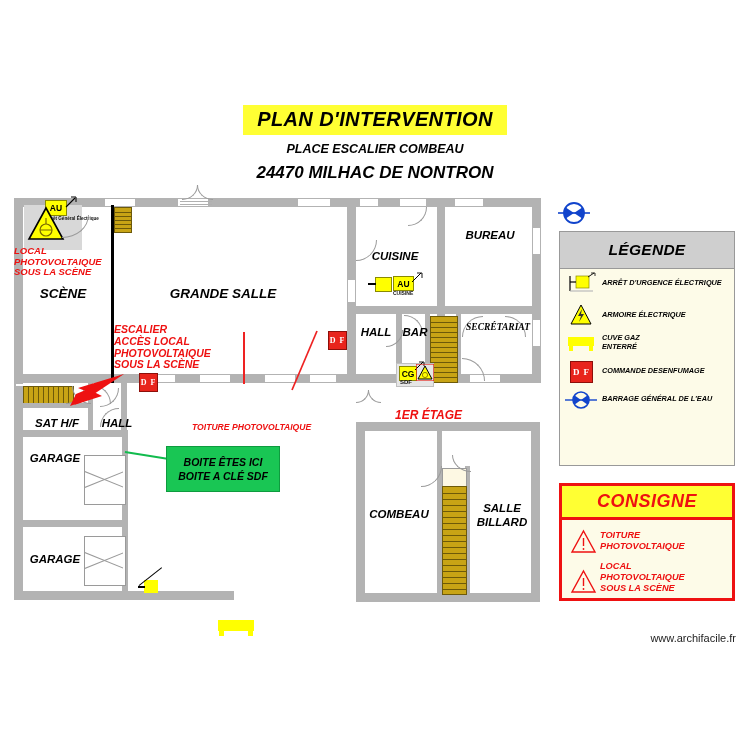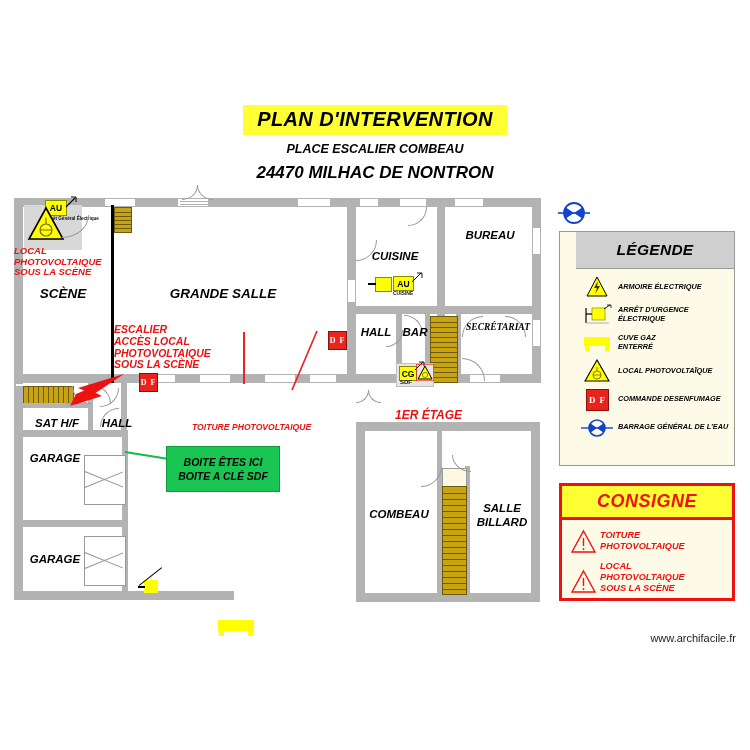--- a/index.html
+++ b/index.html
@@ -113,21 +113,20 @@
   #you-are-here div{
     color:#000;font-weight:bold;font-style:italic;font-size:10.5px;line-height:1.35;
   }
   #yah-leader{position:absolute;background:#11bb4d;height:1.5px;}
 
   
   #legend{
     position:absolute;left:559px;top:231px;width:176px;height:235px;
     border:1px solid #999;background:#fdfbe8;
     box-sizing:border-box;
-    padding-left:16px;
   }
   #legend-header{
     height:36px;background:#cfcfcf;border-bottom:1px solid #999;
     display:flex;align-items:center;justify-content:center;
   }
   #legend-header span{
     font-weight:bold;font-style:italic;font-size:15.5px;color:#000;letter-spacing:.3px;
   }
   .leg-row{
     position:relative;height:28px;display:flex;align-items:center;
@@ -426,68 +425,57 @@
 <div id="you-are-here">
   <div>BOITE ÊTES ICI</div>
   <div>BOITE A CLÉ SDF</div>
 </div>
 
 <div id="legend">
   <div id="legend-header">
     <span>LÉGENDE</span>
   </div>
 
-  <div class="leg-row" style="margin-top:4px;">
-    <div class="leg-icon">
-      <svg style="position:absolute;left:10px;top:3px;" width="22" height="22" viewBox="0 0 22 22">
-        <polygon points="11,1 21,20 1,20" fill="#ffff00" stroke="#000" stroke-width="1"></polygon>
-        <path d="M12,5 L8,12 L11,12 L9,18 L14,10 L11,10 Z" fill="#333"></path>
-      </svg>
-    </div>
-    <div class="leg-text">ARMOIRE ÉLECTRIQUE</div>
-  </div>
-
   <div class="leg-row">
     <div class="leg-icon">
       <svg style="position:absolute;left:7px;top:3px;" width="30" height="24" viewBox="0 0 30 24">
         <rect x="9" y="4" width="13" height="12" fill="#ffff00" stroke="#8a8a00" stroke-width=".7"></rect>
         <line x1="3" y1="10" x2="9" y2="10" stroke="#000" stroke-width="1.2"></line>
         <line x1="3" y1="4" x2="3" y2="19" stroke="#000" stroke-width="1.2"></line>
         <line x1="3" y1="19" x2="26" y2="19" stroke="#bbb" stroke-width="1.2"></line>
         <path d="M21,5 L27,1" stroke="#000" stroke-width=".9"></path>
         <path d="M24,1 L28,1 L28,4" stroke="#000" stroke-width=".8" fill="none"></path>
       </svg>
     </div>
     <div class="leg-text">ARRÊT D'URGENCE ÉLECTRIQUE</div>
   </div>
 
+  <div class="leg-row" style="margin-top:4px;">
+    <div class="leg-icon">
+      <svg style="position:absolute;left:10px;top:3px;" width="22" height="22" viewBox="0 0 22 22">
+        <polygon points="11,1 21,20 1,20" fill="#ffff00" stroke="#000" stroke-width="1"></polygon>
+        <path d="M12,5 L8,12 L11,12 L9,18 L14,10 L11,10 Z" fill="#333"></path>
+      </svg>
+    </div>
+    <div class="leg-text">ARMOIRE ÉLECTRIQUE</div>
+  </div>
+
   <div class="leg-row">
     <div class="leg-icon">
       <svg style="position:absolute;left:8px;top:8px;" width="26" height="15" viewBox="0 0 26 15">
         <rect x="0" y="0" width="26" height="9" fill="#ffff00"></rect>
         <rect x="1" y="9" width="4" height="5" fill="#ffff00"></rect>
         <rect x="21" y="9" width="4" height="5" fill="#ffff00"></rect>
       </svg>
     </div>
     <div class="leg-text">CUVE GAZ
 ENTERRÉ</div>
   </div>
 
 
-  <div class="leg-row">
-    <div class="leg-icon">
-      <svg style="position:absolute;left:8px;top:2px;" width="26" height="24" viewBox="0 0 26 24">
-        <polygon points="13,1 25,22 1,22" fill="#ffff00" stroke="#000" stroke-width="1.1"></polygon>
-        <circle cx="13" cy="16" r="4" fill="none" stroke="#7a6a00" stroke-width=".9"></circle>
-        <line x1="13" y1="8" x2="13" y2="12" stroke="#7a6a00" stroke-width=".9"></line>
-        <line x1="9" y1="16" x2="17" y2="16" stroke="#7a6a00" stroke-width=".8"></line>
-      </svg>
-    </div>
-    <div class="leg-text">LOCAL PHOTOVOLTAÏQUE</div>
-  </div>
 
   <div class="leg-row">
     <div class="leg-icon">
       <div class="df-box" style="left:10px;top:4px;width:21px;height:20px;font-size:9px;">D F</div>
     </div>
     <div class="leg-text">COMMANDE DESENFUMAGE</div>
   </div>
 
   <div class="leg-row">
     <div class="leg-icon">

